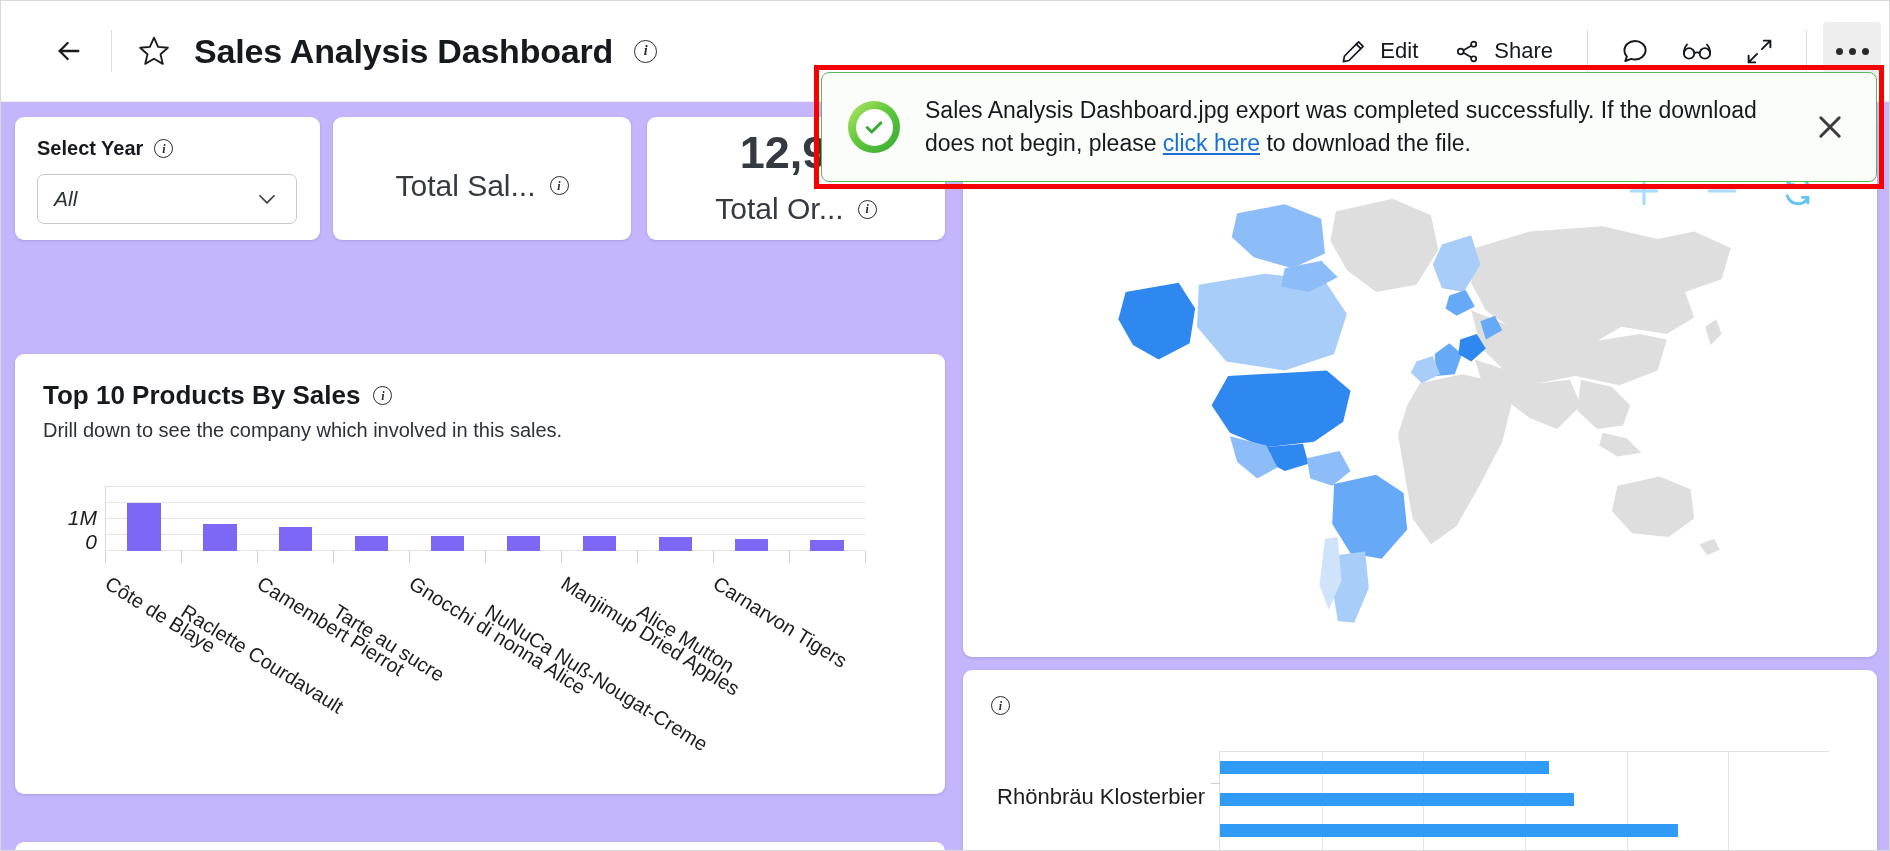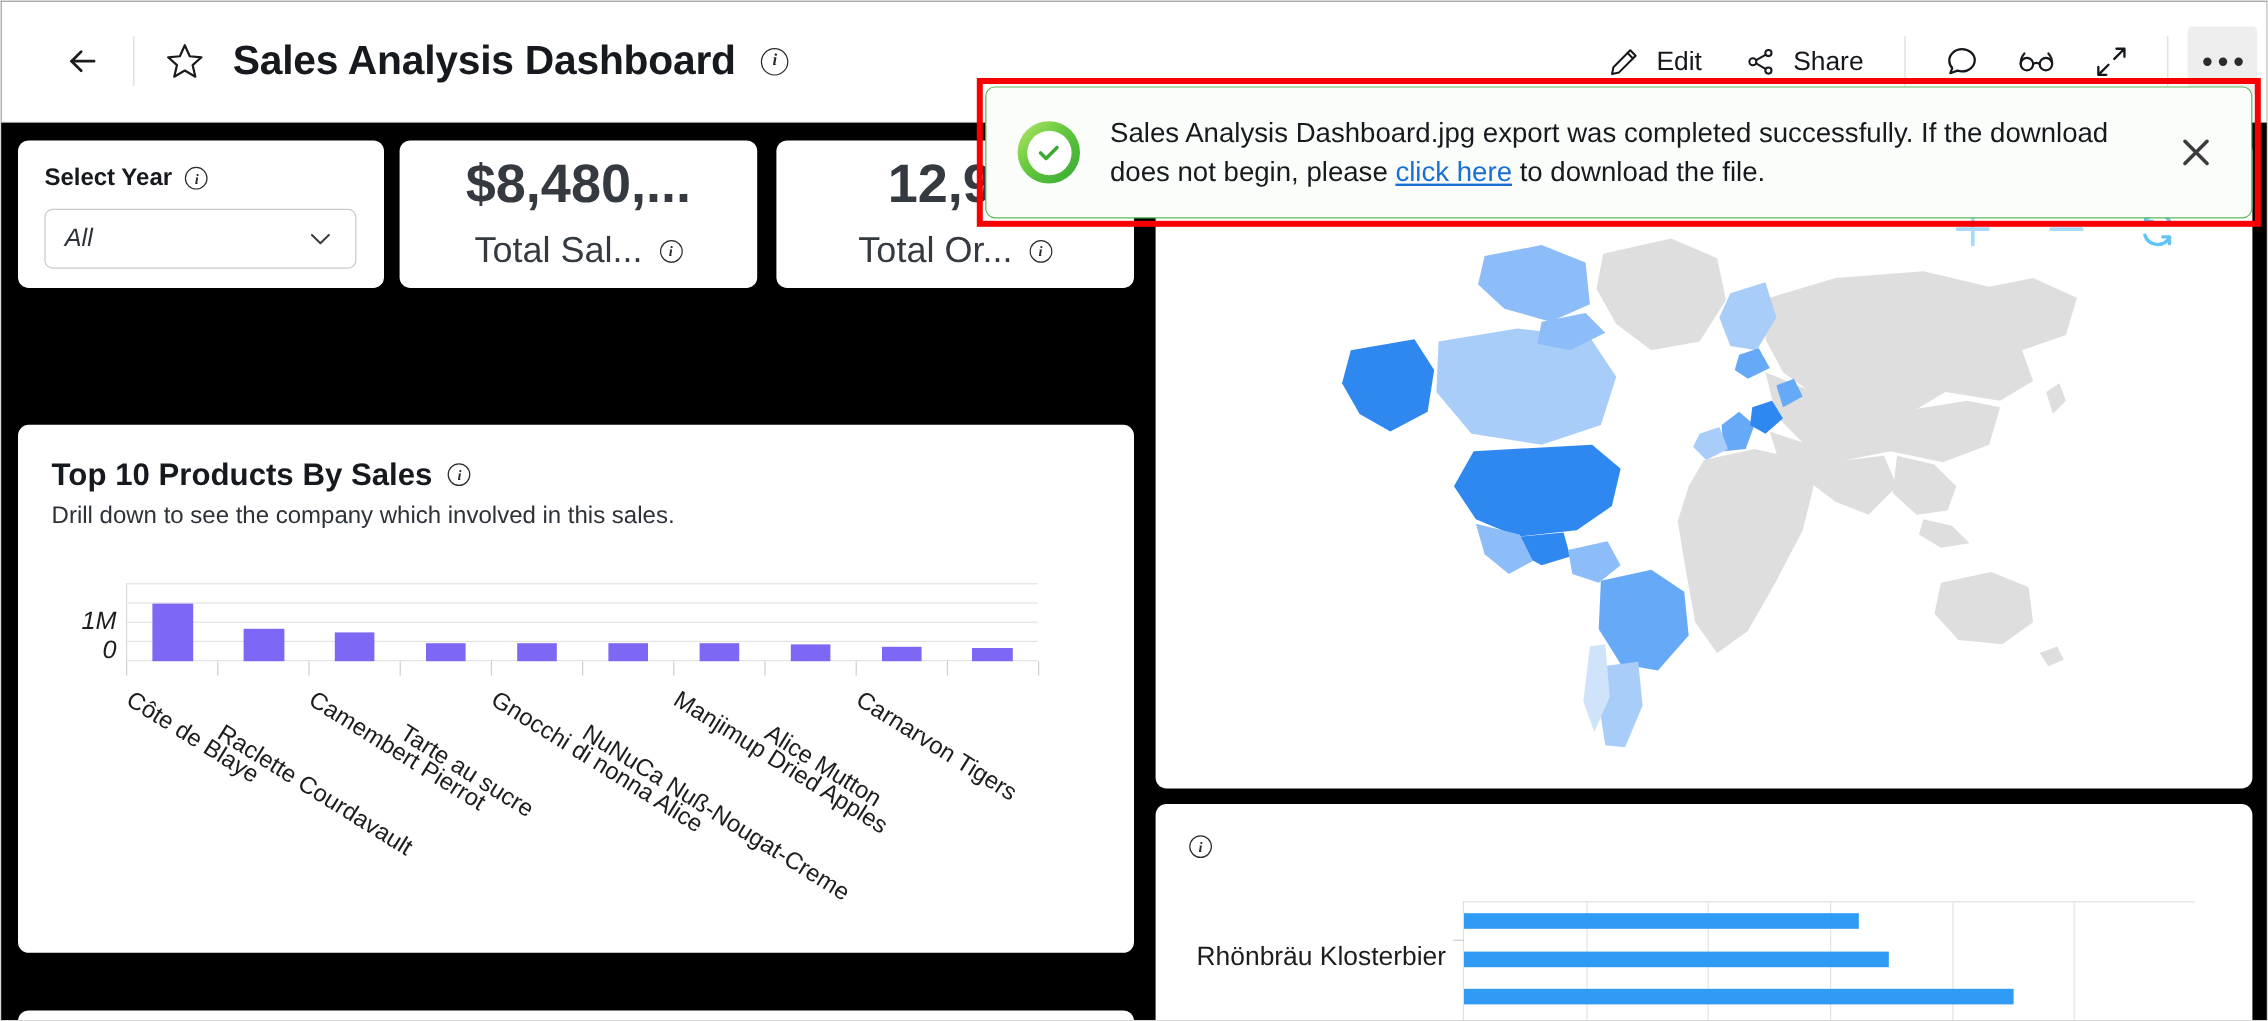--- a/index.html
+++ b/index.html
@@ -5,21 +5,21 @@
   * { box-sizing: border-box; margin: 0; padding: 0; }
   html, body {
     width: 1890px; height: 851px;
     font-family: "Liberation Sans", sans-serif;
     background: #ffffff;
     overflow: hidden;
   }
   .app {
     position: relative;
     width: 1890px; height: 851px;
-    background: #000000;
+    background: #c4b5fd;
     border: 1px solid #d9d9d9;
     overflow: hidden;
   }
 
   
   .header {
     position: absolute; top: 0; left: 0;
     width: 1890px; height: 101px;
     background: #ffffff;
     display: flex; align-items: center;
@@ -249,21 +249,20 @@
       </div>
       <div class="select">
         <span>All</span>
         <svg class="chev" width="26" height="26" viewBox="0 0 24 24" fill="none" stroke="#3d4043" stroke-width="1.6" stroke-linecap="round" stroke-linejoin="round">
           <path d="M5.5 9l6.5 6.5L18.5 9"></path>
         </svg>
       </div>
     </div>
 
     <div class="card kpi kpi1">
-      <div class="kpi-value">$8,480,...</div>
       <div class="kpi-label">
         <span>Total Sal...</span>
         <span class="info-i sm">i</span>
       </div>
     </div>
 
     <div class="card kpi kpi2">
       <div class="kpi-value">12,93</div>
       <div class="kpi-label">
         <span>Total Or...</span>

